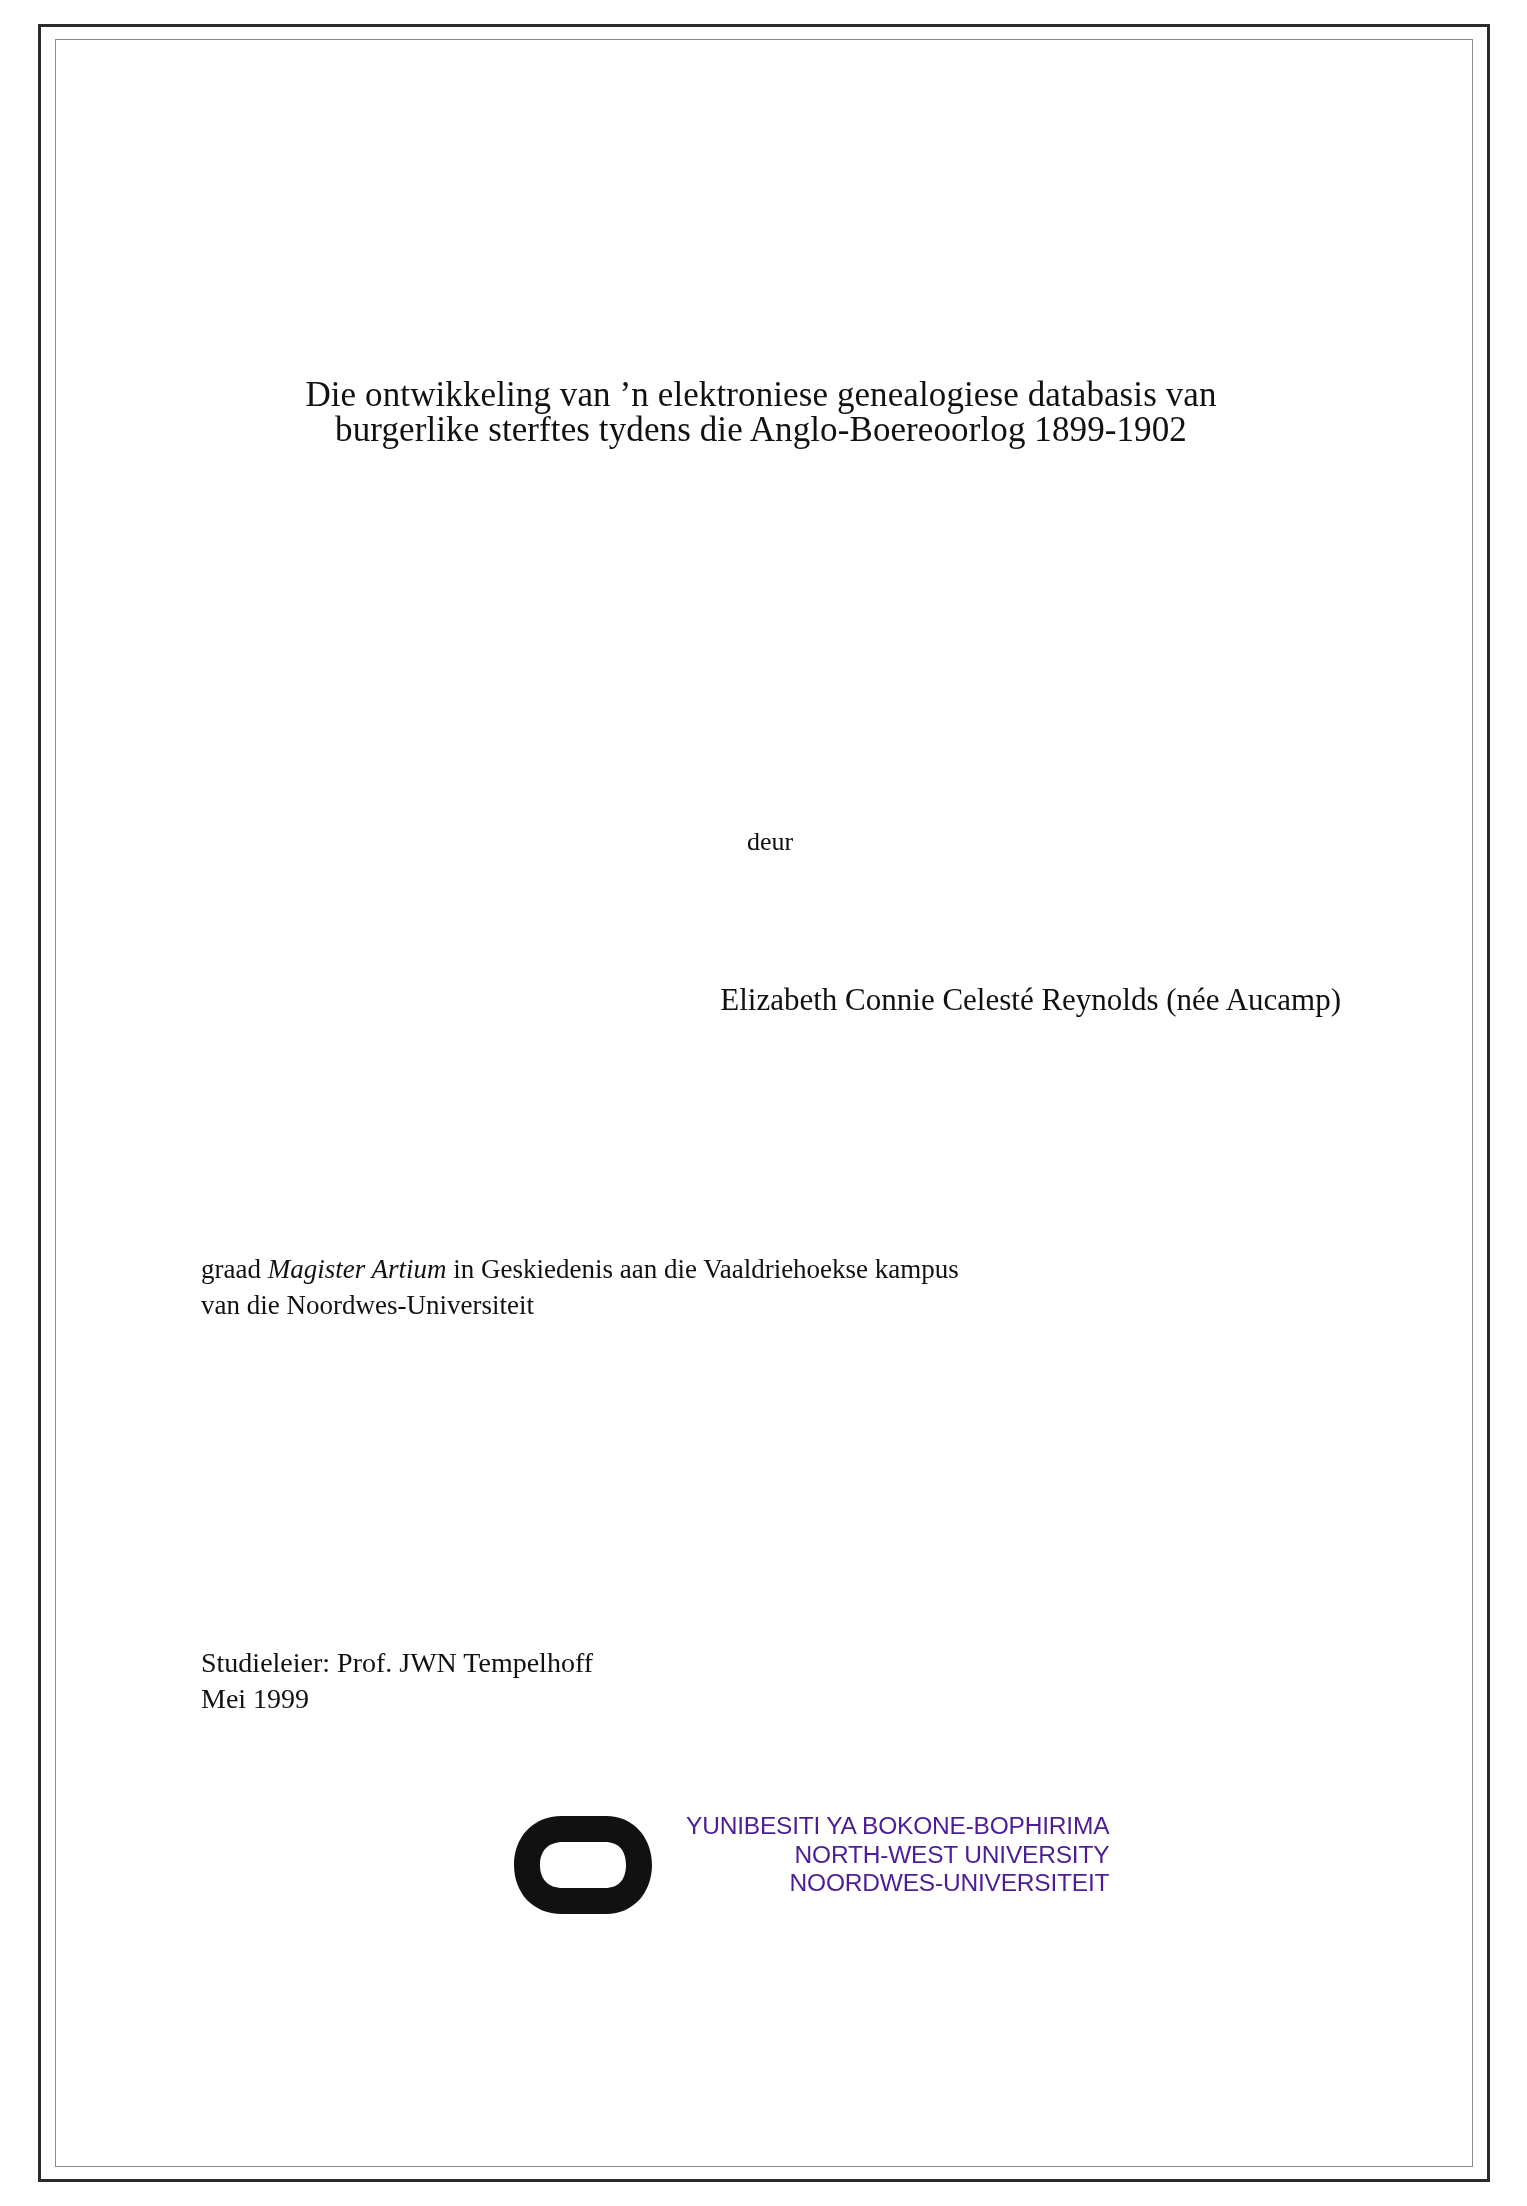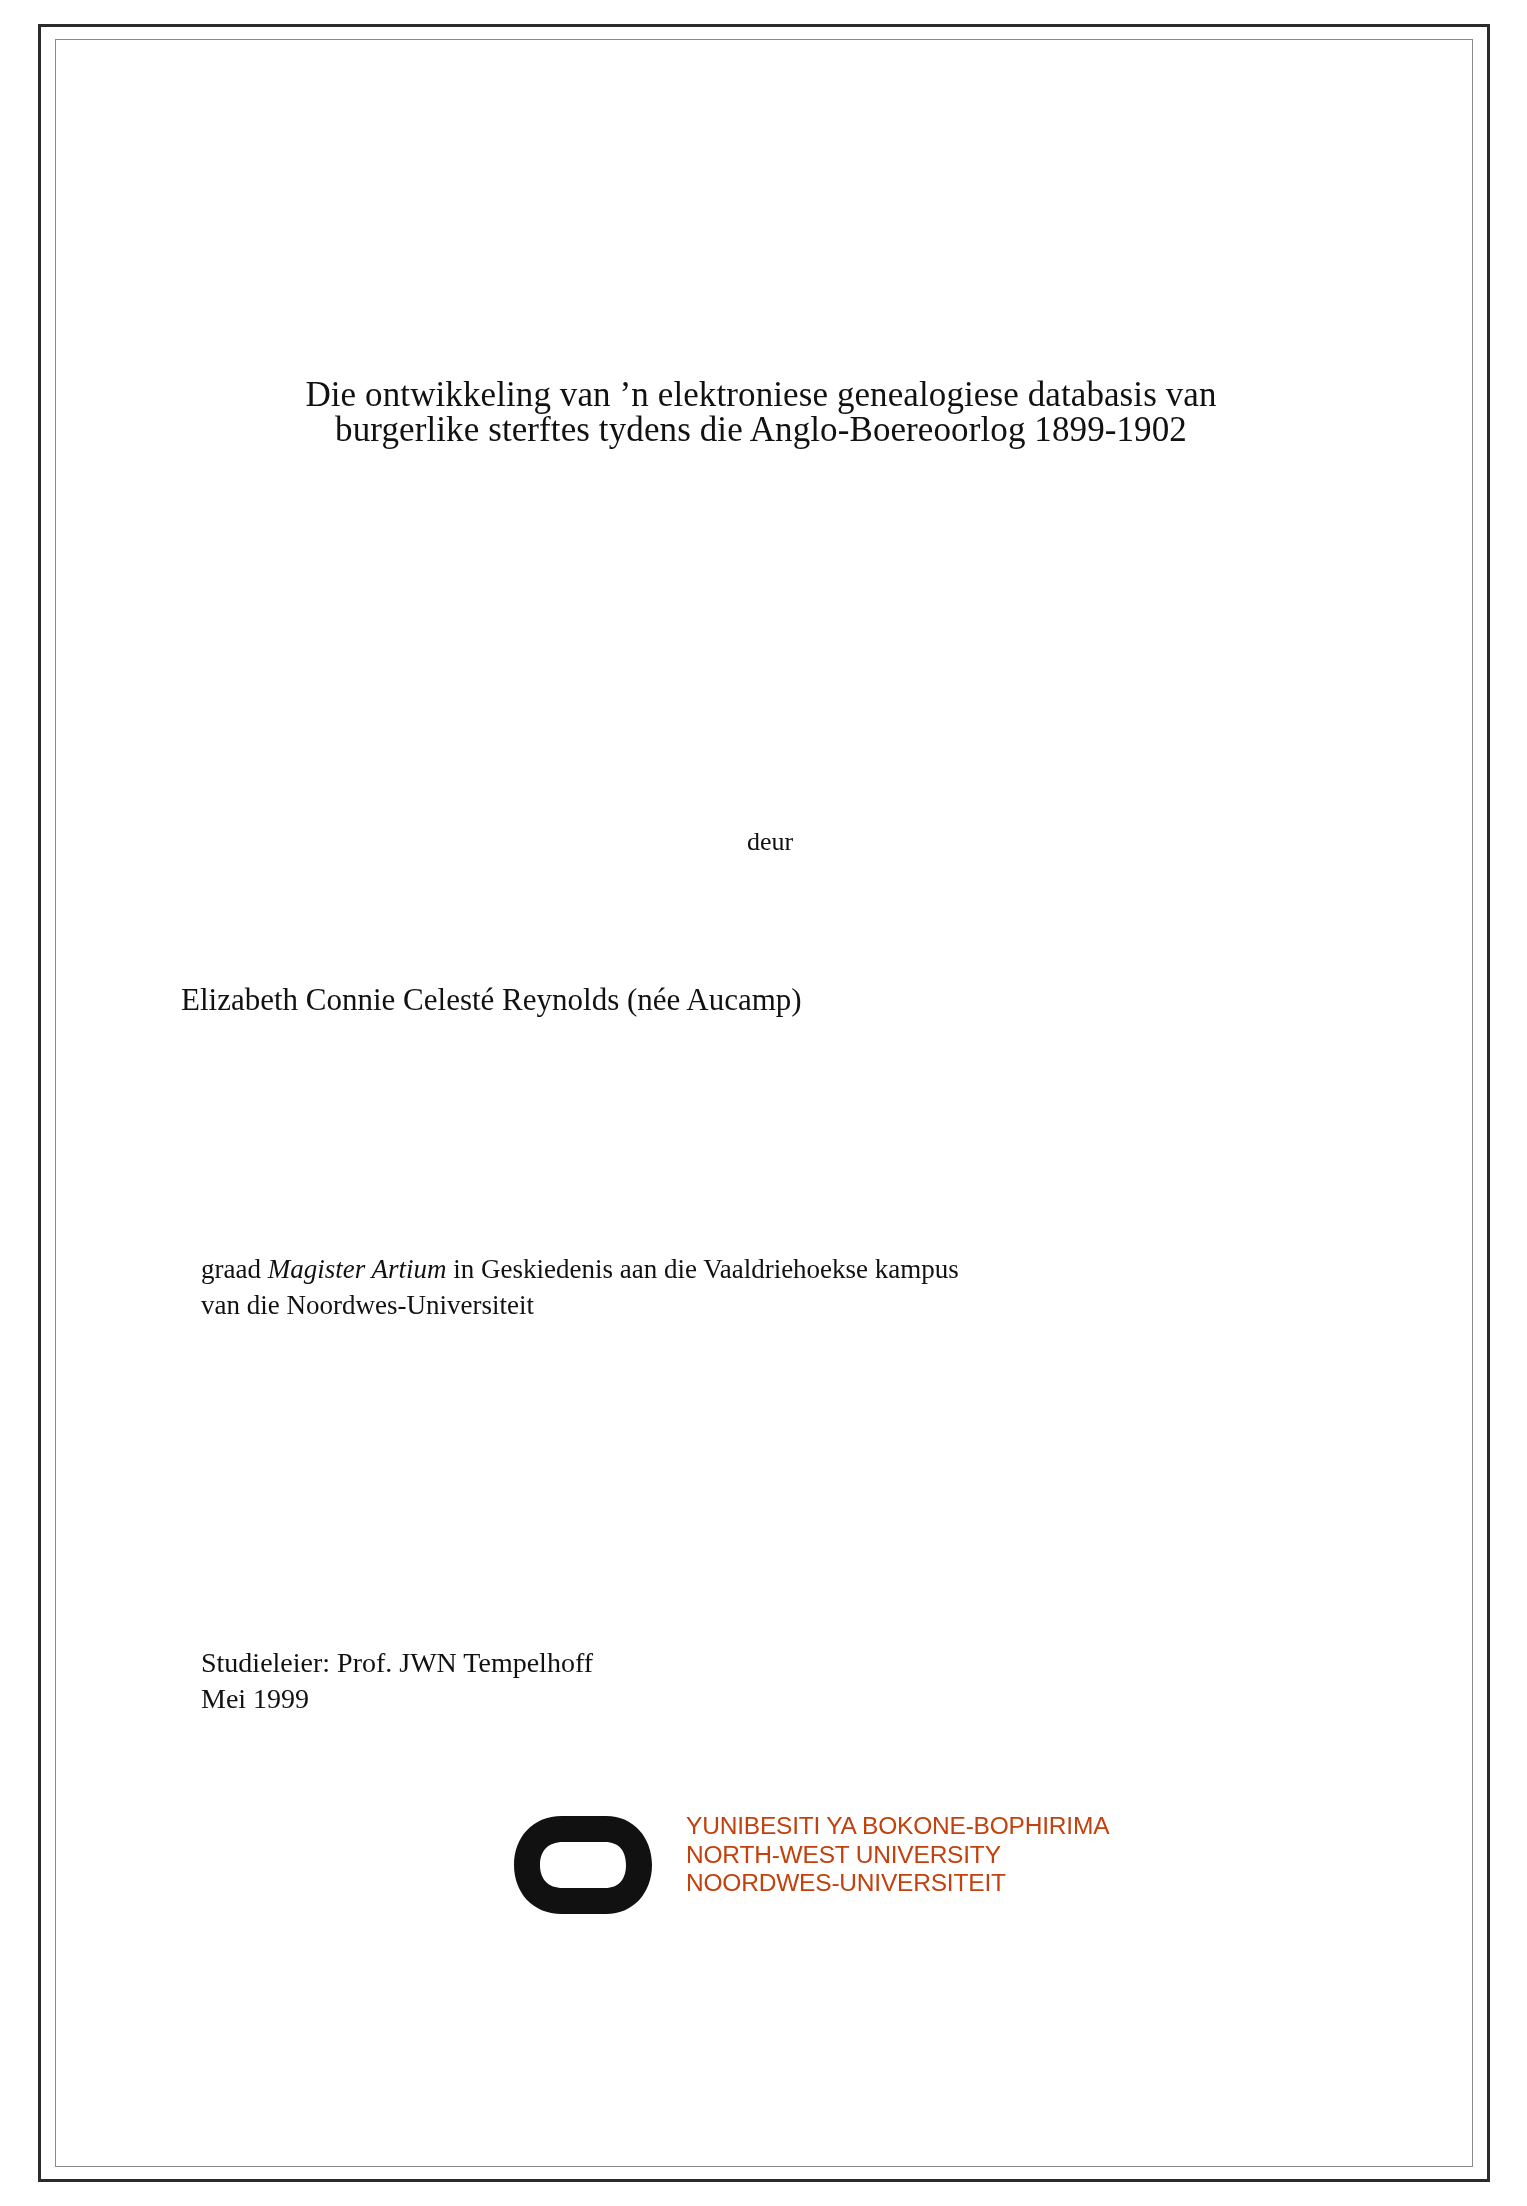--- a/index.html
+++ b/index.html
@@ -68,21 +68,21 @@
     width: 1160px;
     text-align: center;
     font-size: 26px;
   }
 
   .author {
     position: absolute;
     top: 955px;
     left: 0;
     width: 1160px;
-    text-align: left;
+    text-align: right;
     font-size: 31px;
   }
 
   .statement {
     position: absolute;
     top: 1225px;
     left: 20px;
     width: 1125px;
     font-size: 27px;
     line-height: 1.32;
@@ -123,22 +123,23 @@
     height: 110px;
   }
   .logo-text {
     position: absolute;
     left: 505px;
     top: 10px;
     font-family: "Liberation Sans", sans-serif;
     font-size: 24.5px;
     line-height: 1.17;
     letter-spacing: -0.2px;
-    color: #c2410c;
+    color: #4c1d95;
     font-weight: 500;
+    text-align: right;
   }
 </style>
 </head>
 <body>
 
 <div class="scan-page">
   <div class="scan-inner-border"></div>
 
   <div class="content">
 

